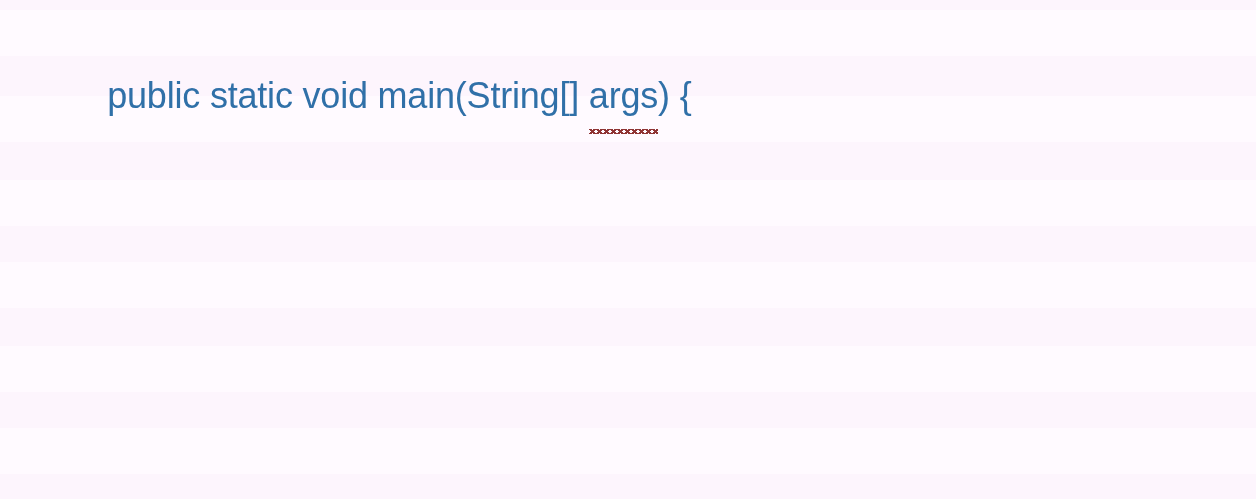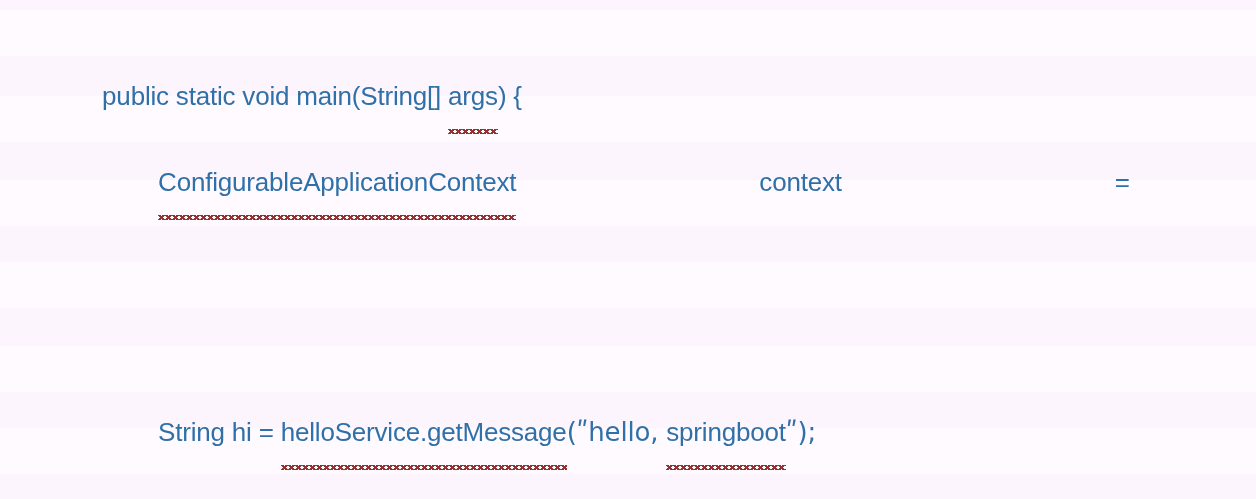--- a/index.html
+++ b/index.html
@@ -16,25 +16,25 @@
 
   #doc {
     position: relative;
     width: 1256px;
     height: 499px;
     background: #fdf5fd;
   }
 
   .code-line {
     position: absolute;
-    left: 12px;
+    left: 6px;
     width: 1132px;
     height: 64px;
     color: #3070a8;
-    font-size: 26px;
+    font-size: 36px;
     line-height: 64px;
     letter-spacing: -0.2px;
     white-space: pre;
     font-family: "Liberation Sans", sans-serif;
   }
 
   .code-line .pad {
     display: inline-block;
     width: 62px;
   }
@@ -85,27 +85,21 @@
   <div class="halo" style="top:96px"></div>
   <div class="halo" style="top:180px"></div>
   <div class="halo" style="top:262px"></div>
   <div class="halo" style="top:346px"></div>
   <div class="halo" style="top:428px"></div>
 
   <div class="code-line" style="top:0px">
     <span class="pad"></span><span class="tok">public static void main(String[] </span><span class="tok sq">args</span><span class="tok">) {</span>
   </div>
 
-  <div class="code-line indent" style="top:86px">
-    <span class="pad"></span><span class="tok sq">ConfigurableApplicationContext</span><span class="spacer-a"></span><span class="tok">context</span><span class="spacer-b"></span><span class="tok">=</span>
-  </div>
 
 
 
-  <div class="code-line indent" style="top:336px">
-    <span class="pad"></span><span class="tok">String hi = </span><span class="tok sq">helloService.getMessage</span><span class="tok q">(ʺhello, </span><span class="tok sq">springboot</span><span class="tok q">ʺ);</span>
-  </div>
 
   <div class="code-line indent" style="top:418px">
     <span class="pad"></span><span class="tok">System.out.</span><span class="tok sq">println</span><span class="tok">(hi);</span>
   </div>
 
 </div>
 
 </body></html>

